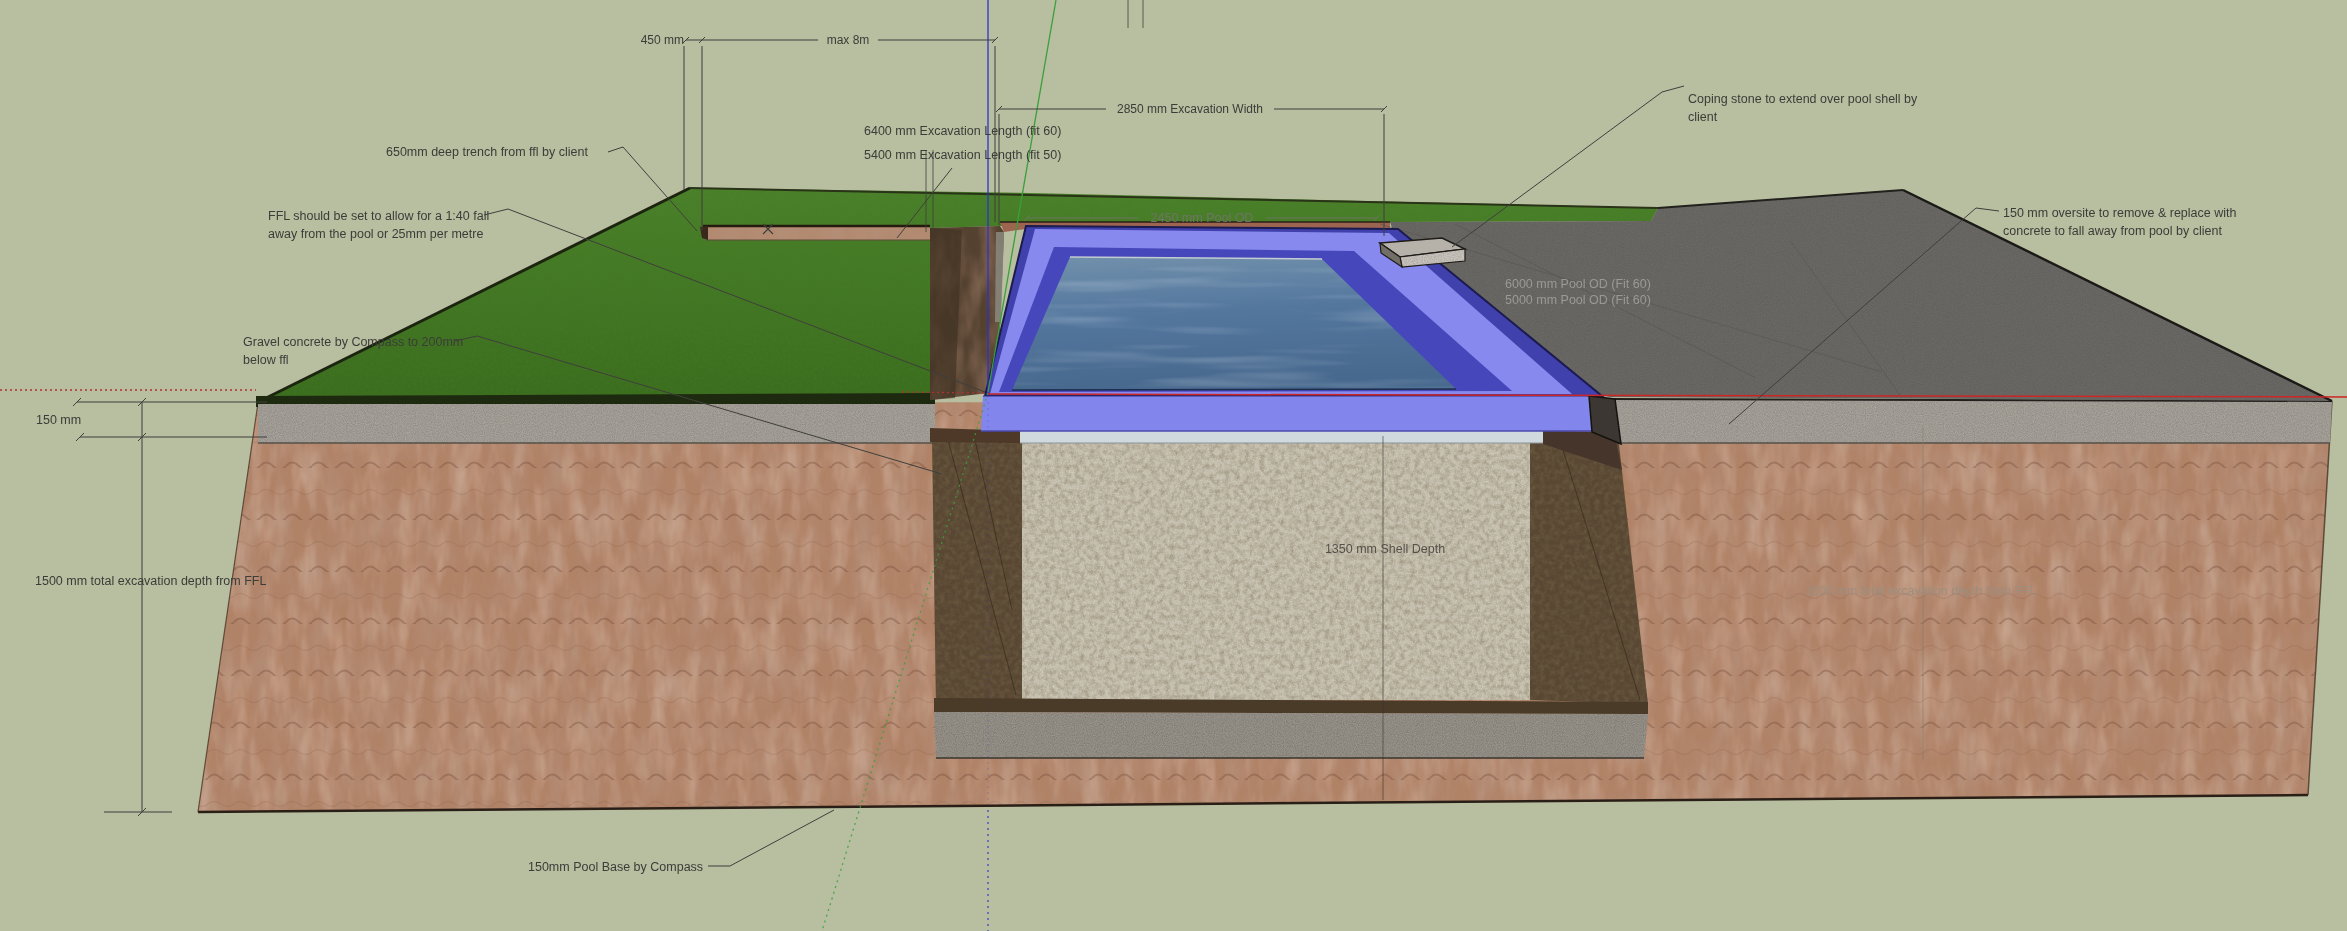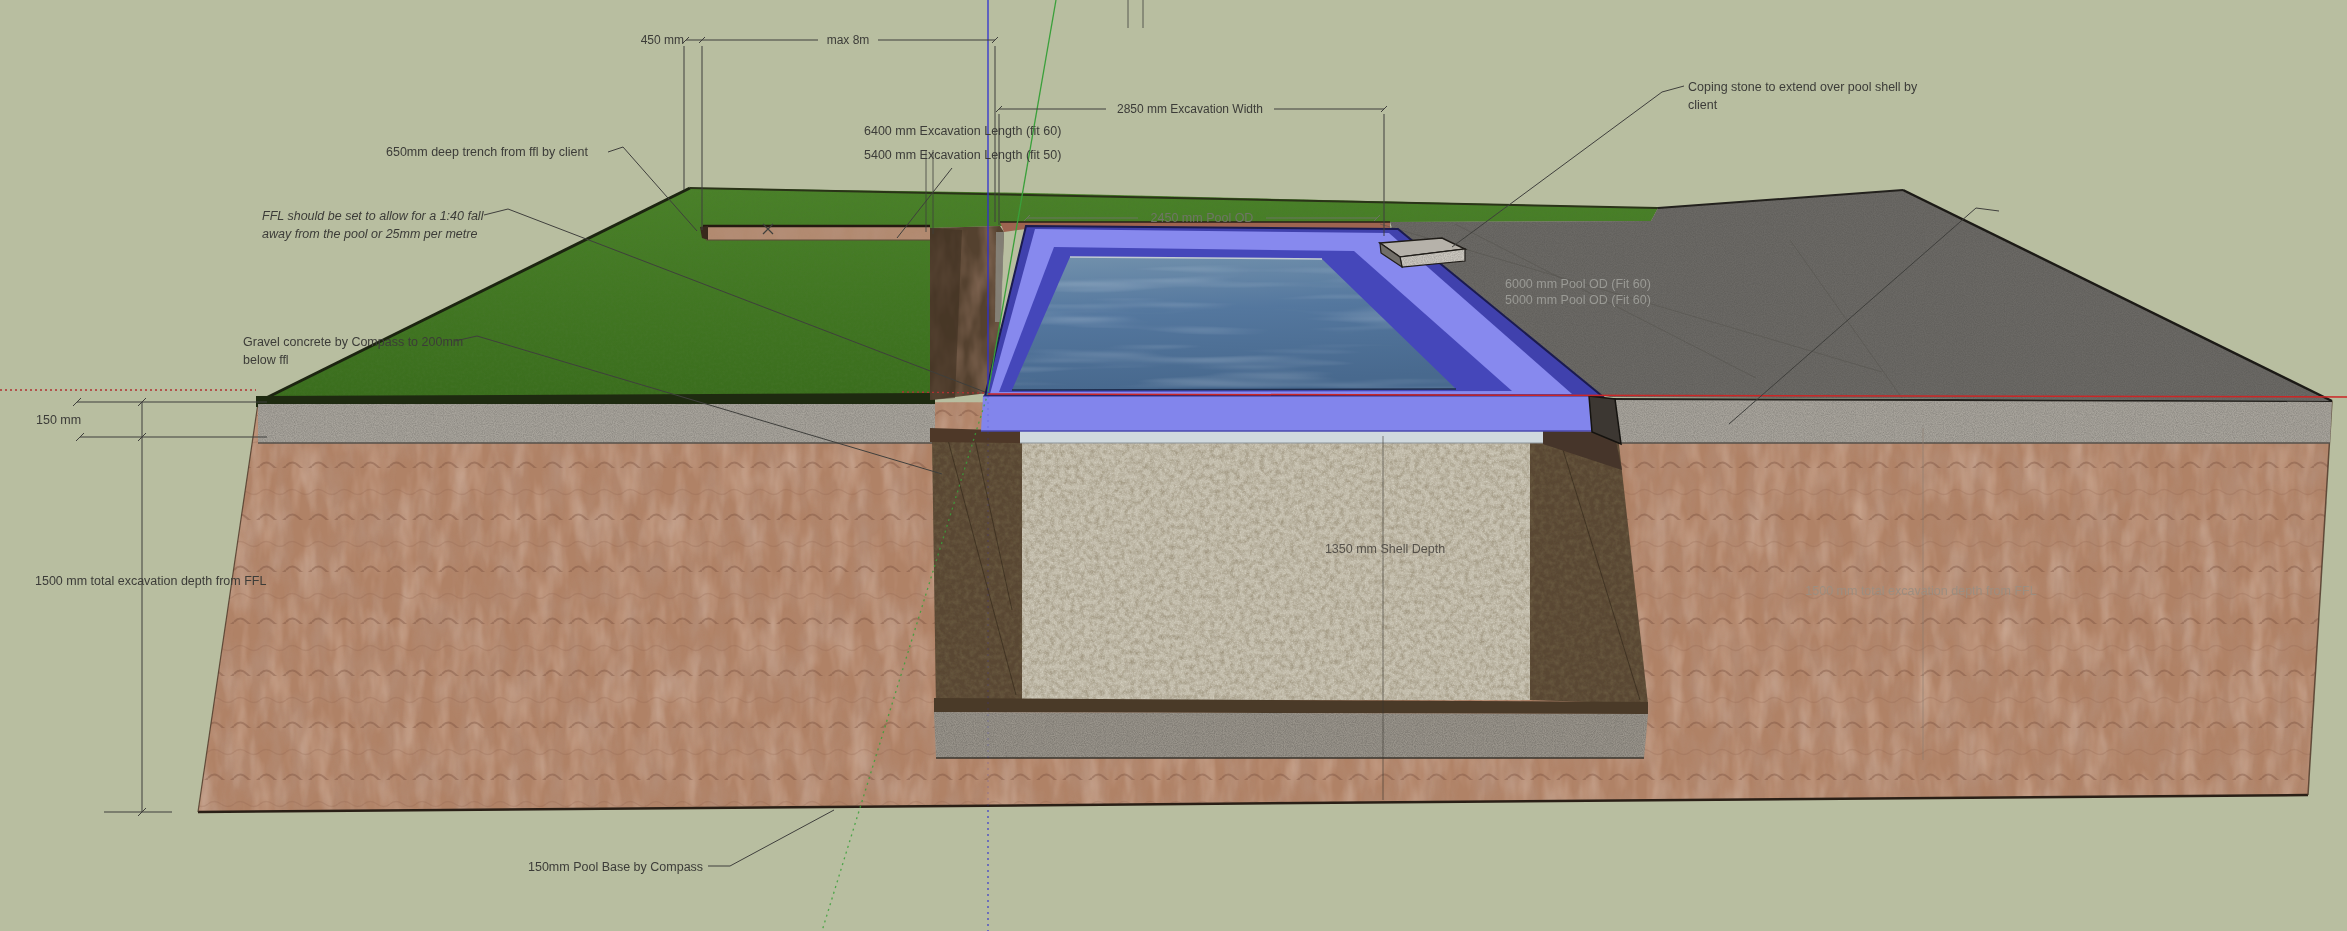--- a/index.html
+++ b/index.html
@@ -234,16 +234,17 @@
   <text class="ghost-grass" x="1202" y="222" text-anchor="middle">2450 mm Pool OD</text>
   <text class="ghost-deck" x="1505" y="288">6000 mm Pool OD (Fit 60)</text>
   <text class="ghost-deck" x="1505" y="304">5000 mm Pool OD (Fit 60)</text>
   <text x="36" y="424">150 mm</text>
   <text x="35" y="585">1500 mm total excavation depth from FFL</text>
   <text class="ghost-shell" x="1385" y="553" text-anchor="middle">1350 mm Shell Depth</text>
   <text class="ghost-earth" x="1921" y="595" text-anchor="middle">1500 mm total excavation depth from FFL</text>
   <text x="528" y="871">150mm Pool Base by Compass</text>
 </svg>
 
-<div class="ann" style="left:262px;top:207px;width:228px;font-style:italic;">FFL should be set to allow for a 1:40 fall away from the pool or 25mm per metre</div>
+<div class="ann" style="left:268px;top:207px;width:228px;">FFL should be set to allow for a 1:40 fall away from the pool or 25mm per metre</div>
 <div class="ann" style="left:243px;top:333px;width:222px;">Gravel concrete by Compass to 200mm below ffl</div>
-<div class="ann" style="left:1688px;top:78px;width:242px;">Coping stone to extend over pool shell by client</div>
+<div class="ann" style="left:1688px;top:90px;width:242px;">Coping stone to extend over pool shell by client</div>
+<div class="ann" style="left:2003px;top:204px;width:254px;">150 mm oversite to remove &amp; replace with concrete  to fall away from pool by client</div>
 </div>
 
 </body></html>

